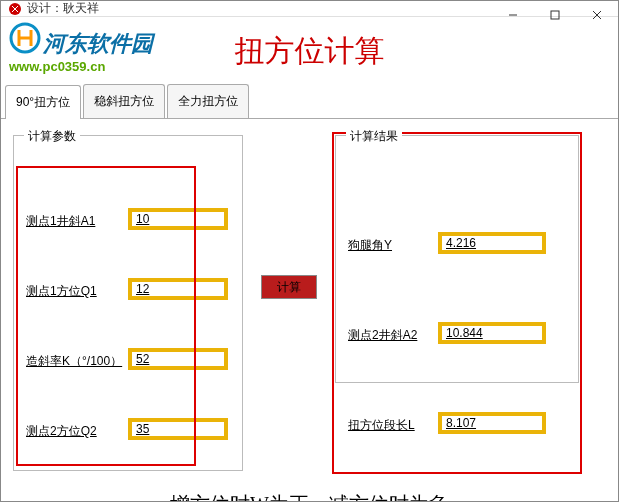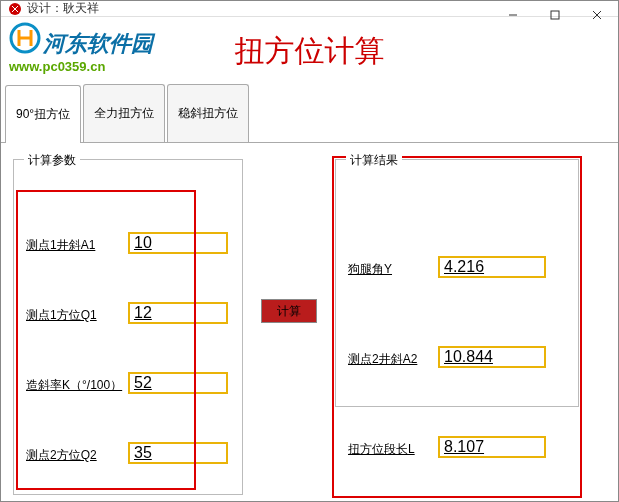--- a/index.html
+++ b/index.html
@@ -12,38 +12,38 @@
     .win-btn { width: 42px; height: 28px; display: flex; align-items: center; justify-content: center; cursor: pointer; color: #333; font-size: 10px; }
     
     .watermark { position: absolute; top: 16px; left: 8px; z-index: 10; }
     .wm-logo { display: inline-flex; align-items: center; }
     .wm-text { color: #0b6fa6; font-weight: bold; font-size: 22px; font-style: italic; margin-left: 2px; margin-top: 12px; }
     .wm-url { color: #5aa700; font-size: 13px; font-weight: bold; display: block; }
     
     .main-title { text-align: center; color: #c00; font-family: KaiTi, "STKaiti", serif; font-size: 30px; font-weight: normal; padding: 14px 0 6px; }
     
     .tabs { display: flex; border-bottom: 1px solid #aaa; padding-left: 4px; margin-top: 6px; }
-    .tab { padding: 20px 10px; border: 1px solid #aaa; border-bottom: none; background: #f5f5f5; margin-right: 2px; border-radius: 3px 3px 0 0; cursor: pointer; font-size: 12px; text-align: center; }
+    .tab { padding: 8px 10px; border: 1px solid #aaa; border-bottom: none; background: #f5f5f5; margin-right: 2px; border-radius: 3px 3px 0 0; cursor: pointer; font-size: 12px; text-align: center; }
     .tab.active { background: #fff; position: relative; top: 1px; }
     
     .content { display: flex; padding: 16px 12px 10px; gap: 1px; align-items: flex-start; }
     
     .fieldset { border: 1px solid #bbb; padding: 0 12px 0; position: relative; }
     .fieldset-title { position: absolute; top: -8px; left: 10px; background: #fff; padding: 0 4px; font-size: 12px; }
     
     .fs-left { width: 230px; height: 336px; }
     .fs-right { width: 244px; height: 248px; }
     
     .hl { border: 2px solid #d00; position: absolute; }
     .hl-left { top: 30px; left: 2px; width: 180px; height: 300px; }
     .hl-right { top: -4px; left: -4px; width: 250px; height: 342px; }
     
     .row { display: flex; align-items: flex-end; height: 70px; text-decoration: underline; }
     .row label { width: 102px; font-size: 12px; }
-    .row input { width: 100px; height: 22px; border: 2px solid #eab308; padding: 0 4px; font-size: 16px; }
+    .row input { width: 100px; height: 22px; border: 4px solid #eab308; padding: 0 4px; font-size: 12px; }
     .fs-right .row label { width: 90px; }
     .fs-right .row { height: 90px; }
     .fs-right .row input { width: 108px; }
     
     .mid { display: flex; align-items: center; justify-content: center; width: 90px; padding-top: 140px; }
     .calc-btn { width: 56px; height: 24px; border: 1px solid #888; background: #b91c1c; cursor: pointer; font-size: 12px; }
     
     .footer-text { text-align: center; font-size: 20px; padding: 10px 0 2px; font-family: SimSun, serif; }
     
     .logo-svg { width: 32px; height: 32px; }
@@ -87,22 +87,22 @@
     </svg>
     <span class="wm-text">河东软件园</span>
   </div>
   <span class="wm-url">www.pc0359.cn</span>
 </div>
 
 <div class="main-title">扭方位计算</div>
 
 <div class="tabs">
   <div class="tab active">90°扭方位</div>
+  <div class="tab">稳斜扭方位</div>
   <div class="tab">全力扭方位</div>
-  <div class="tab">稳斜扭方位</div>
 </div>
 
 <div class="content">
   <div class="fieldset fs-left">
     <div class="hl hl-left"></div>
     <span class="fieldset-title">计算参数</span>
     <div style="height:24px"></div>
     <div class="row">
       <label>测点1井斜A1</label>
       <input type="text" value="10" style="">

